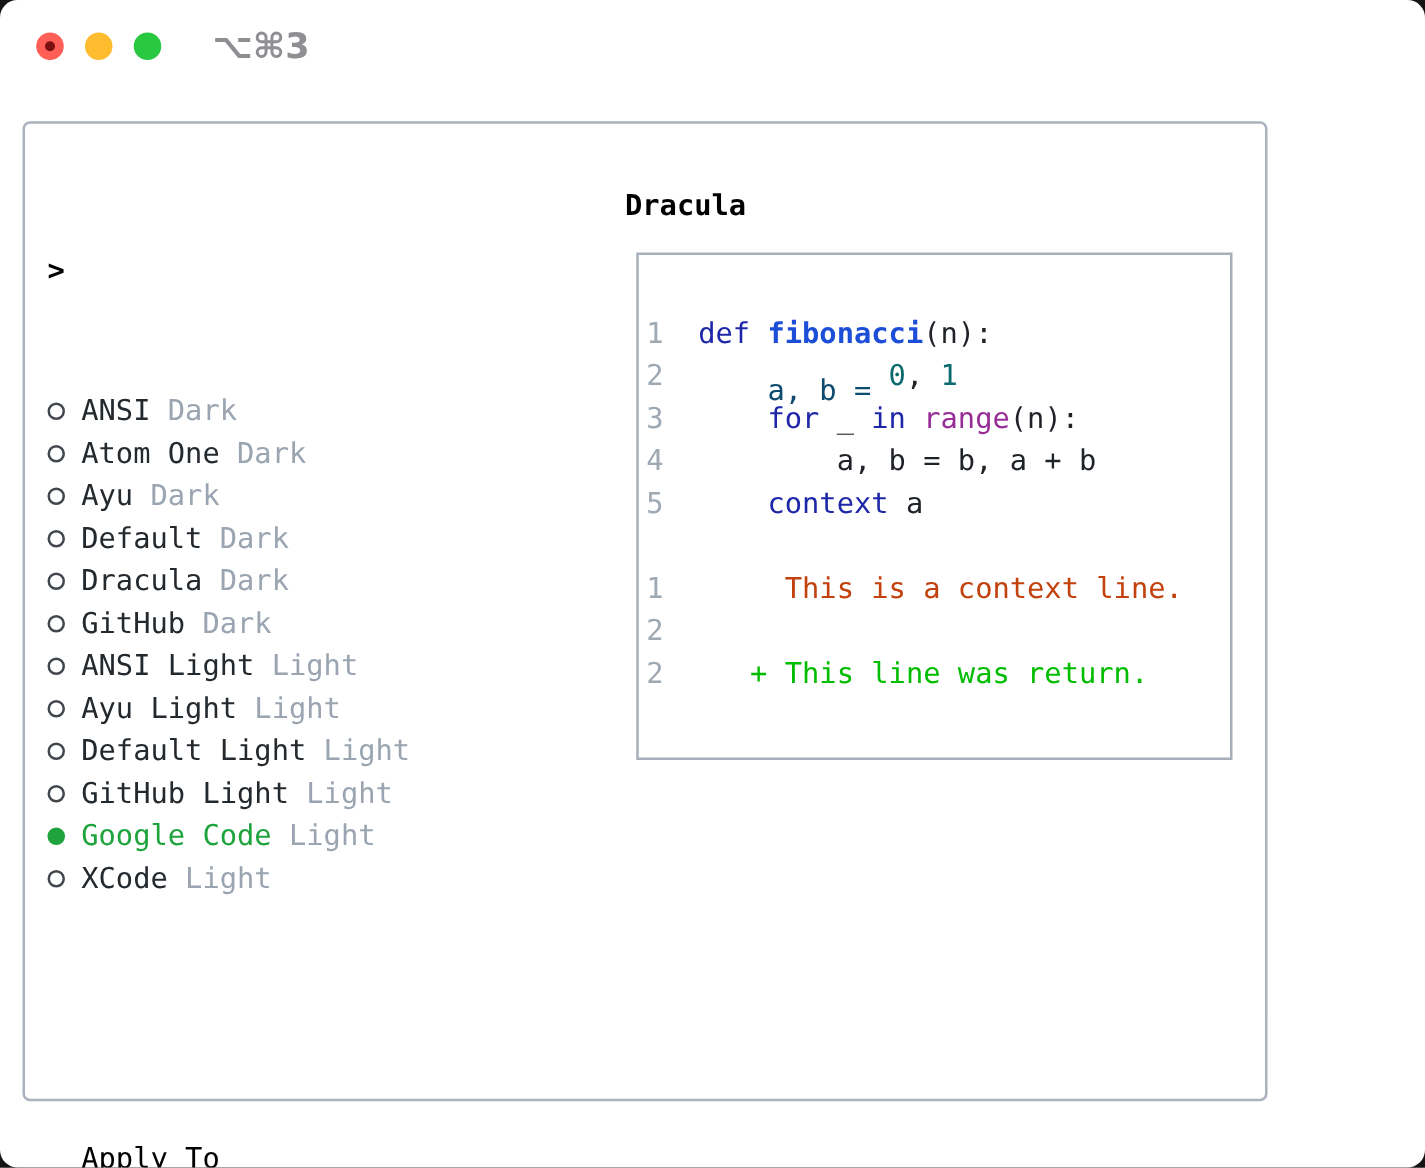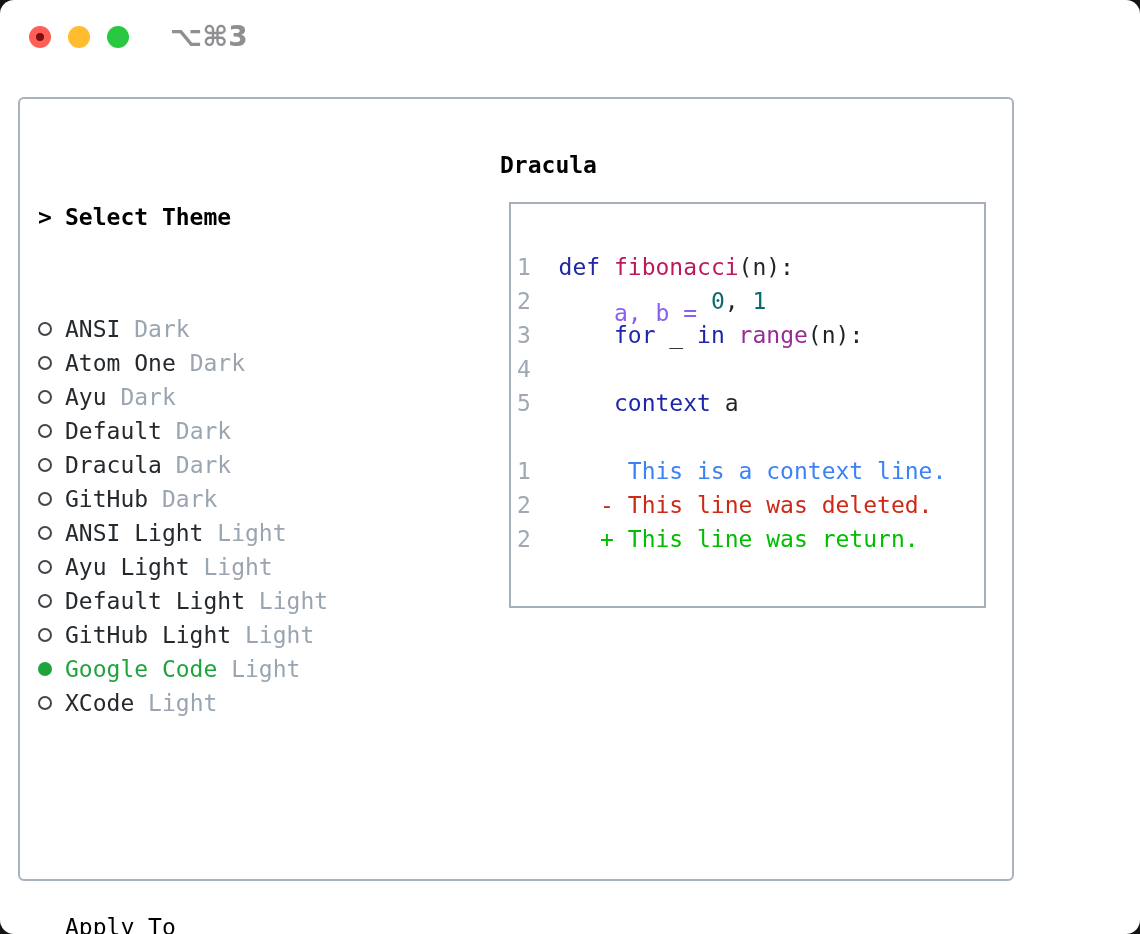--- a/index.html
+++ b/index.html
@@ -43,21 +43,20 @@
       <div class="light" style="background: rgb(40, 200, 64);"></div>
     </div>
     <div class="window-title" style="color: rgb(142, 142, 147);">⌥⌘3</div>
   </div>
 
   <div class="panel">
 
     <div class="left-col">
       <div class="row hdr">
         <span class="marker"><span class="cursor-glyph">&gt;</span></span>
-        <span class="label">Select Theme</span>
       </div>
 
       <div><div class="row"><span class="marker"><span class="dot" style="border: 2px solid rgb(66, 71, 78);"></span></span><span class="label" style="color: rgb(36, 41, 46);">ANSI</span><span class="suffix" style="color: rgb(154, 165, 177);"> Dark</span></div><div class="row"><span class="marker"><span class="dot" style="border: 2px solid rgb(66, 71, 78);"></span></span><span class="label" style="color: rgb(36, 41, 46);">Atom One</span><span class="suffix" style="color: rgb(154, 165, 177);"> Dark</span></div><div class="row"><span class="marker"><span class="dot" style="border: 2px solid rgb(66, 71, 78);"></span></span><span class="label" style="color: rgb(36, 41, 46);">Ayu</span><span class="suffix" style="color: rgb(154, 165, 177);"> Dark</span></div><div class="row"><span class="marker"><span class="dot" style="border: 2px solid rgb(66, 71, 78);"></span></span><span class="label" style="color: rgb(36, 41, 46);">Default</span><span class="suffix" style="color: rgb(154, 165, 177);"> Dark</span></div><div class="row"><span class="marker"><span class="dot" style="border: 2px solid rgb(66, 71, 78);"></span></span><span class="label" style="color: rgb(36, 41, 46);">Dracula</span><span class="suffix" style="color: rgb(154, 165, 177);"> Dark</span></div><div class="row"><span class="marker"><span class="dot" style="border: 2px solid rgb(66, 71, 78);"></span></span><span class="label" style="color: rgb(36, 41, 46);">GitHub</span><span class="suffix" style="color: rgb(154, 165, 177);"> Dark</span></div><div class="row"><span class="marker"><span class="dot" style="border: 2px solid rgb(66, 71, 78);"></span></span><span class="label" style="color: rgb(36, 41, 46);">ANSI Light</span><span class="suffix" style="color: rgb(154, 165, 177);"> Light</span></div><div class="row"><span class="marker"><span class="dot" style="border: 2px solid rgb(66, 71, 78);"></span></span><span class="label" style="color: rgb(36, 41, 46);">Ayu Light</span><span class="suffix" style="color: rgb(154, 165, 177);"> Light</span></div><div class="row"><span class="marker"><span class="dot" style="border: 2px solid rgb(66, 71, 78);"></span></span><span class="label" style="color: rgb(36, 41, 46);">Default Light</span><span class="suffix" style="color: rgb(154, 165, 177);"> Light</span></div><div class="row"><span class="marker"><span class="dot" style="border: 2px solid rgb(66, 71, 78);"></span></span><span class="label" style="color: rgb(36, 41, 46);">GitHub Light</span><span class="suffix" style="color: rgb(154, 165, 177);"> Light</span></div><div class="row"><span class="marker"><span class="dot" style="background: rgb(31, 164, 61);"></span></span><span class="label" style="color: rgb(31, 164, 61);">Google Code</span><span class="suffix" style="color: rgb(154, 165, 177);"> Light</span></div><div class="row"><span class="marker"><span class="dot" style="border: 2px solid rgb(66, 71, 78);"></span></span><span class="label" style="color: rgb(36, 41, 46);">XCode</span><span class="suffix" style="color: rgb(154, 165, 177);"> Light</span></div></div>
 
       <div class="row"></div>
 
       <div class="row">
         <span class="marker"></span>
         <span class="label">Apply To</span>
       </div>
@@ -69,25 +68,25 @@
       
       
     </div>
 
     <div class="right-col">
       <div class="preview-hdr">Dracula</div>
     </div>
 
     <div class="preview-box">
         <div class="crow"></div>
-        <div class="crow"><span class="lnum" style="color: rgb(159, 169, 179);">1  </span><span class="tok" style="color: rgb(30, 39, 168);">def</span><span class="tok" style="color: rgb(31, 35, 40);"> </span><span class="tok" style="color: #be185d;">fibonacci</span><span class="tok" style="color: rgb(31, 35, 40);">(n):</span></div>
-        <div class="crow"><span class="lnum" style="color: rgb(159, 169, 179);">2  </span><span class="tok" style="color: #8b5cf6; margin-top: 24px;">    a, b = </span><span class="tok" style="color: rgb(10, 106, 109);">0</span><span class="tok" style="color: rgb(31, 35, 40);">, </span><span class="tok" style="color: rgb(10, 106, 109);">1</span></div>
+        <div class="crow"><span class="lnum" style="color: rgb(159, 169, 179);">1  </span><span class="tok" style="color: rgb(30, 39, 168);">def</span><span class="tok" style="color: rgb(31, 35, 40);"> </span><span class="tok" style="color: #1d4ed8; font-weight: bold;">fibonacci</span><span class="tok" style="color: rgb(31, 35, 40);">(n):</span></div>
+        <div class="crow"><span class="lnum" style="color: rgb(159, 169, 179);">2  </span><span class="tok" style="color: #0c4a6e; margin-top: 24px;">    a, b = </span><span class="tok" style="color: rgb(10, 106, 109);">0</span><span class="tok" style="color: rgb(31, 35, 40);">, </span><span class="tok" style="color: rgb(10, 106, 109);">1</span></div>
         <div class="crow"><span class="lnum" style="color: rgb(159, 169, 179);">3  </span><span class="tok" style="color: rgb(31, 35, 40);">    </span><span class="tok" style="color: rgb(30, 39, 168);">for</span><span class="tok" style="color: rgb(31, 35, 40);"> _ </span><span class="tok" style="color: rgb(30, 39, 168);">in</span><span class="tok" style="color: rgb(31, 35, 40);"> </span><span class="tok" style="color: rgb(150, 45, 150);">range</span><span class="tok" style="color: rgb(31, 35, 40);">(n):</span></div>
-        <div class="crow"><span class="lnum" style="color: rgb(159, 169, 179);">4  </span></div>
+        <div class="crow"><span class="lnum" style="color: rgb(159, 169, 179);">4  </span><span class="tok" style="color: rgb(31, 35, 40);">        a, b = b, a + b</span></div>
         <div class="crow"><span class="lnum" style="color: rgb(159, 169, 179);">5  </span><span class="tok" style="color: rgb(31, 35, 40);">    </span><span class="tok" style="color: rgb(30, 39, 168);">context</span><span class="tok" style="color: rgb(31, 35, 40);"> a</span></div>
         <div class="crow"></div>
-        <div class="crow"><span class="lnum" style="color: rgb(159, 169, 179);">1  </span><span class="tok" style="color: #3b82f6;">     This is a context line.</span></div>
-        <div class="crow"><span class="lnum" style="color: rgb(159, 169, 179);">2  </span><span class="tok" style="color: rgb(203, 42, 22);">   - This line was deleted.</span></div>
+        <div class="crow"><span class="lnum" style="color: rgb(159, 169, 179);">1  </span><span class="tok" style="color: #c2410c;">     This is a context line.</span></div>
+        <div class="crow"><span class="lnum" style="color: rgb(159, 169, 179);">2  </span></div>
         <div class="crow"><span class="lnum" style="color: rgb(159, 169, 179);">2  </span><span class="tok" style="color: rgb(0, 189, 0);">   + This line was return.</span></div>
       </div>
 
   </div>
 </div>
 
 </body></html>

